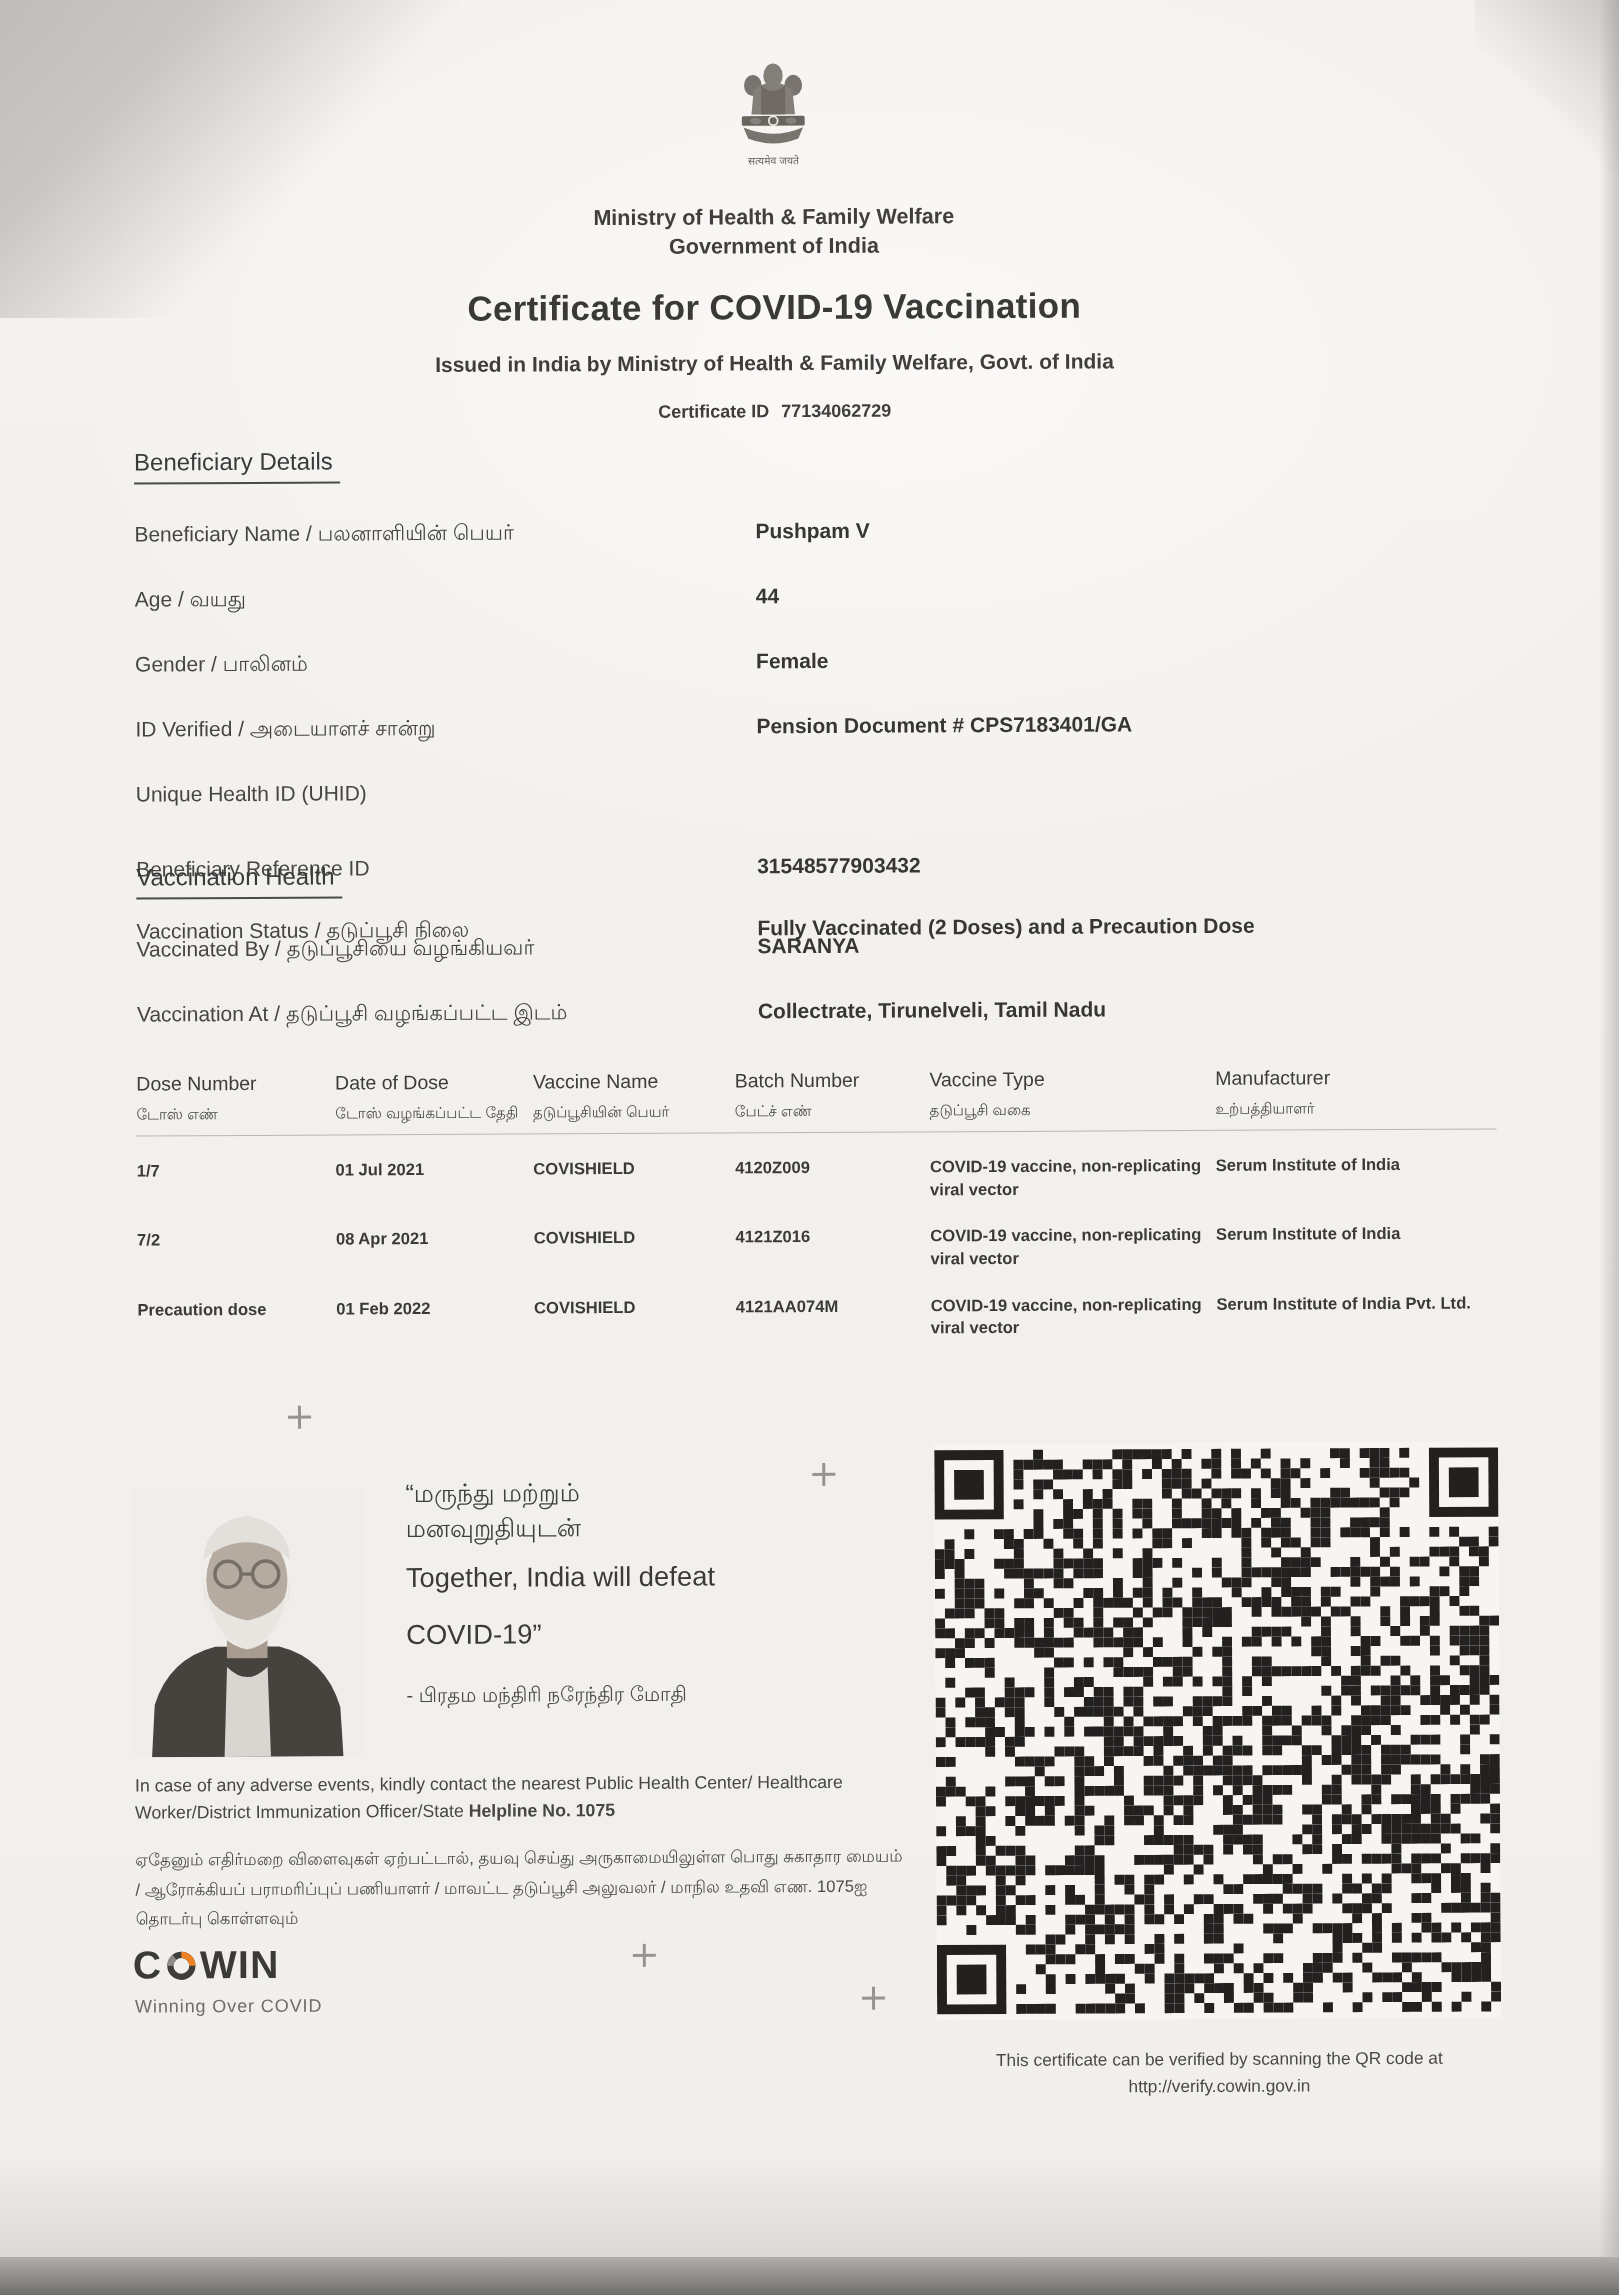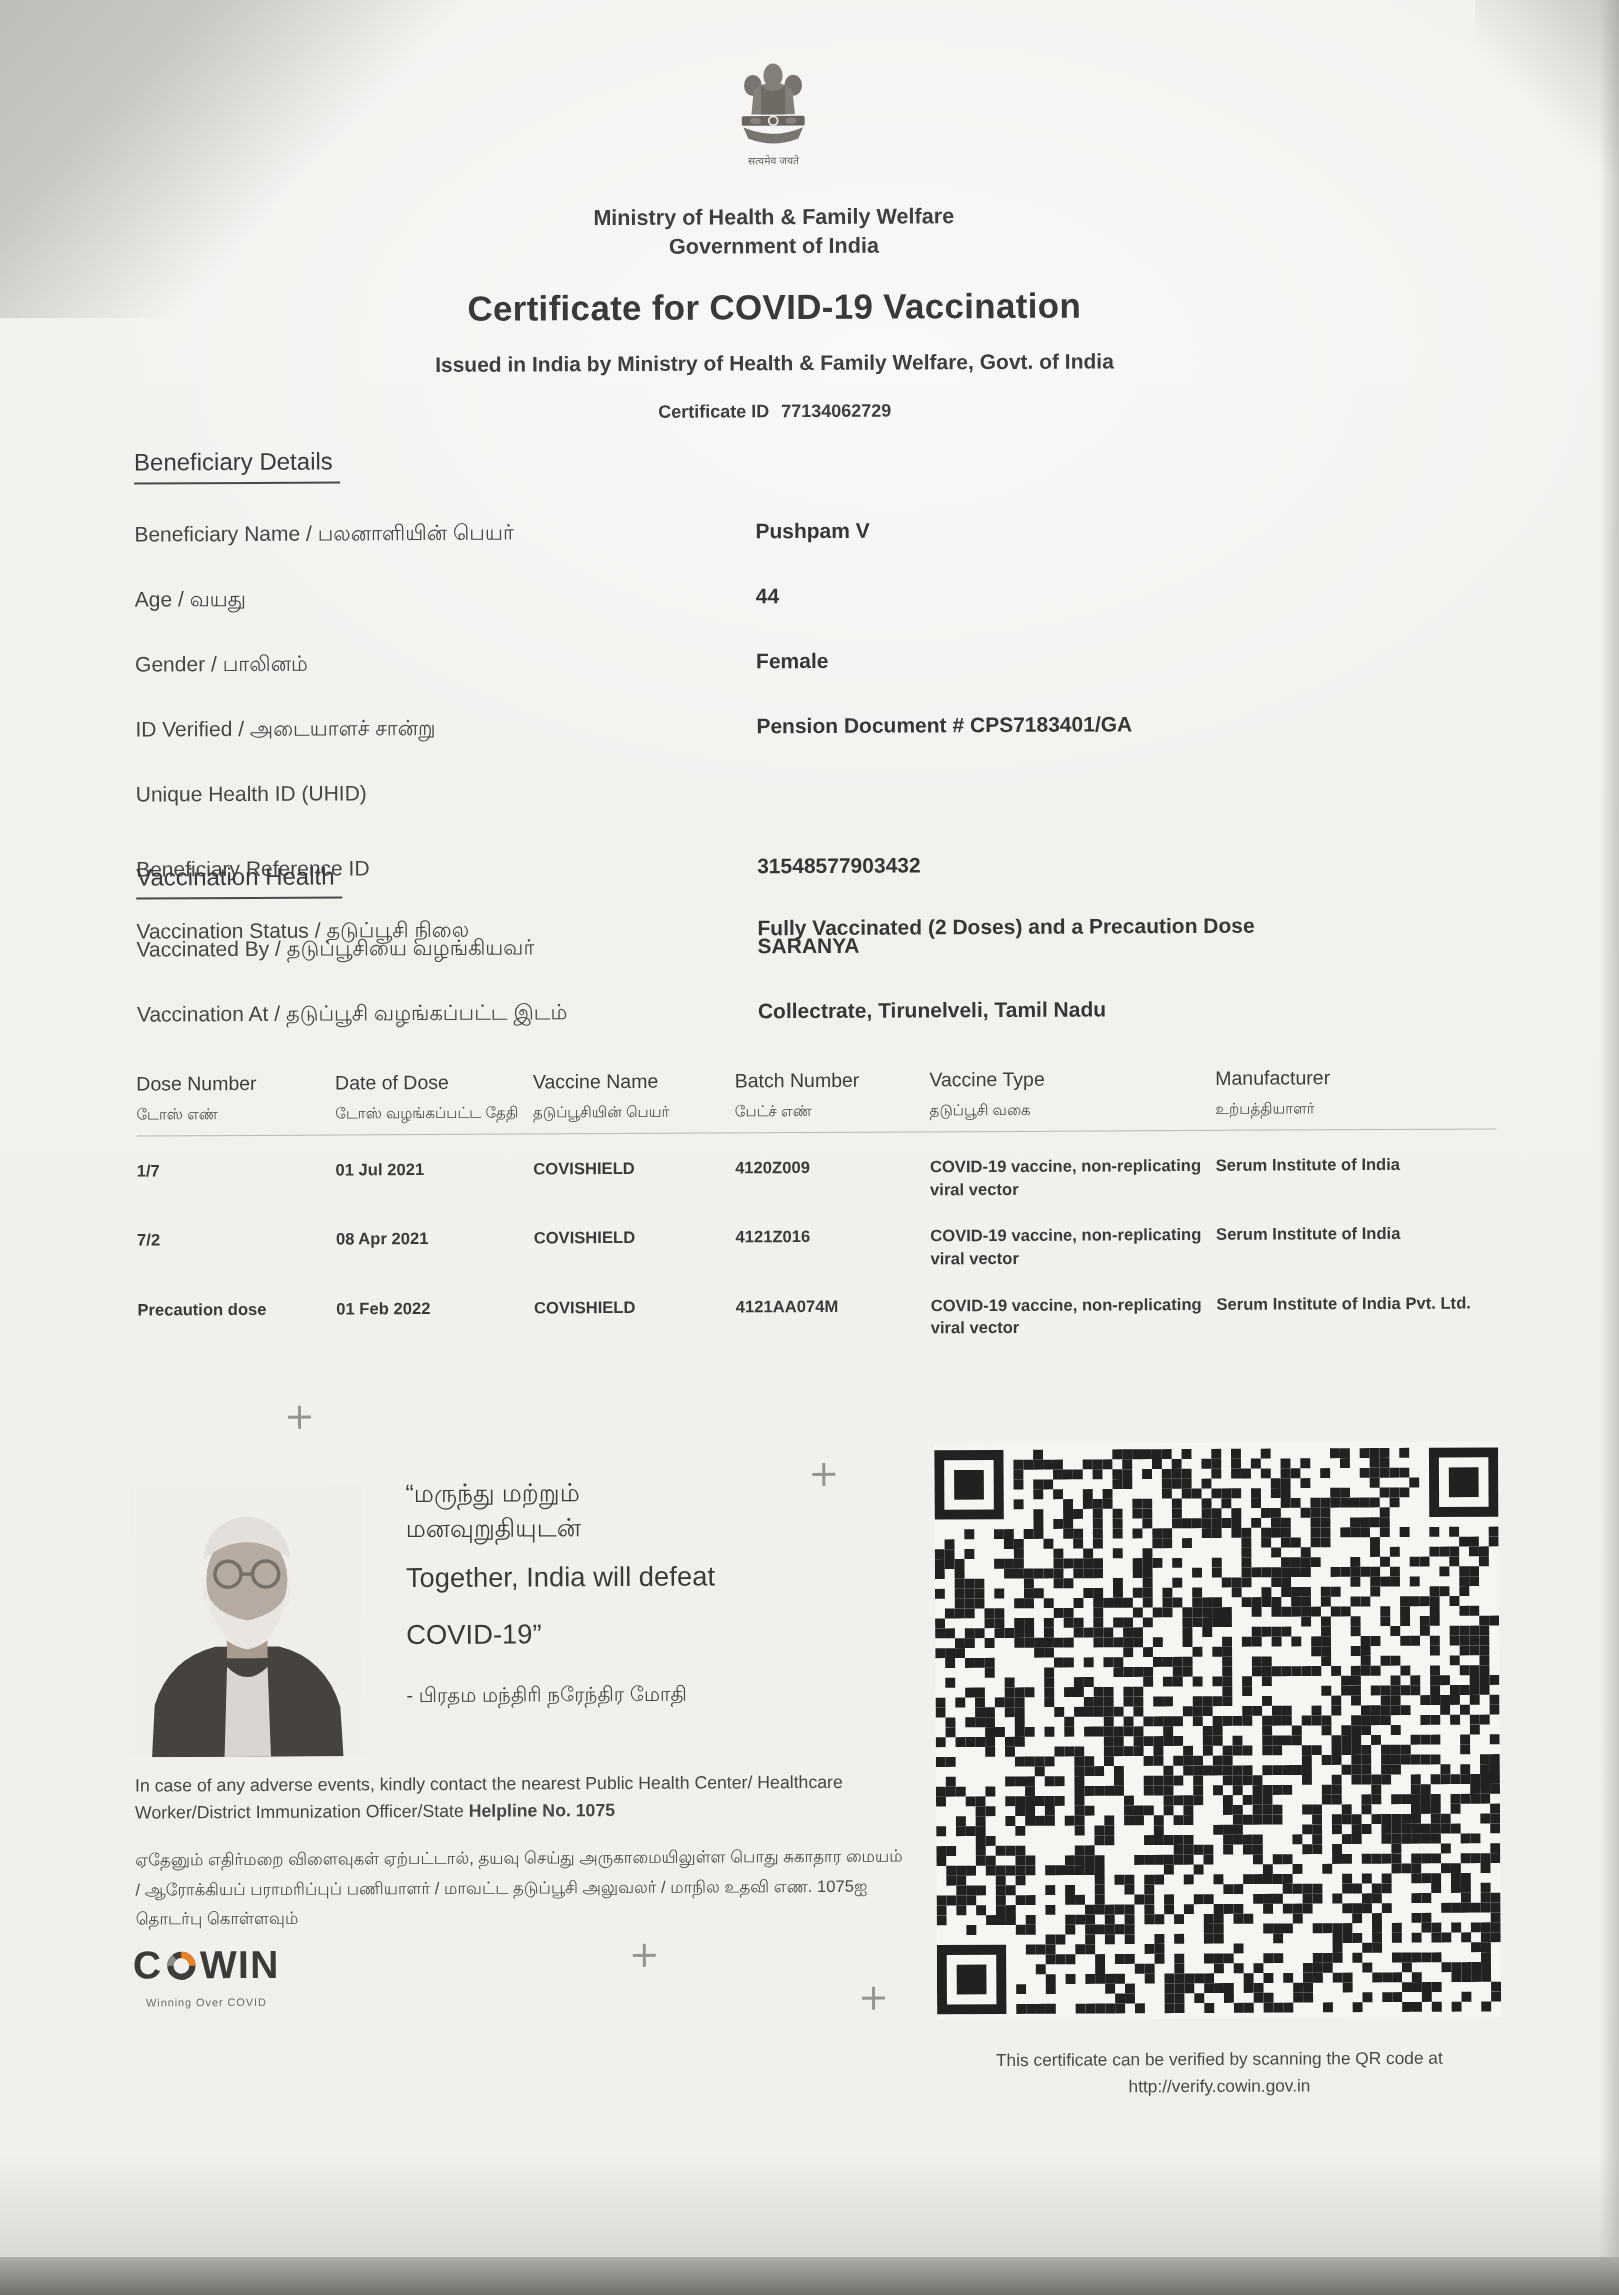--- a/index.html
+++ b/index.html
@@ -67,21 +67,21 @@
   .q-attr { font-size:20px; color:#4a4948; margin-top:33px; }
 
   
   .adverse { position:absolute; left:131px; top:1769px; width:750px; font-size:17.7px; color:#474645; line-height:1.5; }
   .adverse b { font-weight:700; }
   .adverse-ta { position:absolute; left:131px; top:1842px; width:772px; font-size:16.6px; color:#4d4c4b; line-height:1.78; }
   .cowin { position:absolute; left:128px; top:1940px; }
   .cowin-row { display:flex; align-items:center; }
   .cowin-c, .cowin-win { font-size:39px; font-weight:800; letter-spacing:1.4px; color:#3b3a38; }
   .cowin-o { width:33px; height:33px; margin:0 2.2px; }
-  .cowin-tag { font-size:11px; letter-spacing:0.9px; color:#6e6c6a; margin-top:8.7px; margin-left:13px; }
+  .cowin-tag { font-size:18px; letter-spacing:0.9px; color:#6e6c6a; margin-top:8.7px; margin-left:2px; }
 
   
   .qr { position:absolute; left:932px; top:1445px; width:564px; height:576px; background:#f7f5f2; }
   .qr svg { width:100%; height:100%; }
   .qr-caption { position:absolute; left:932px; top:2048px; width:564px; text-align:center;
     font-size:17.3px; color:#4a4948; line-height:1.55; }
 
   
   .mark { position:absolute; width:23px; height:23px; }
   .mark::before { content:""; position:absolute; left:0; top:10px; width:23px; height:2.9px; background:#96948f; }

